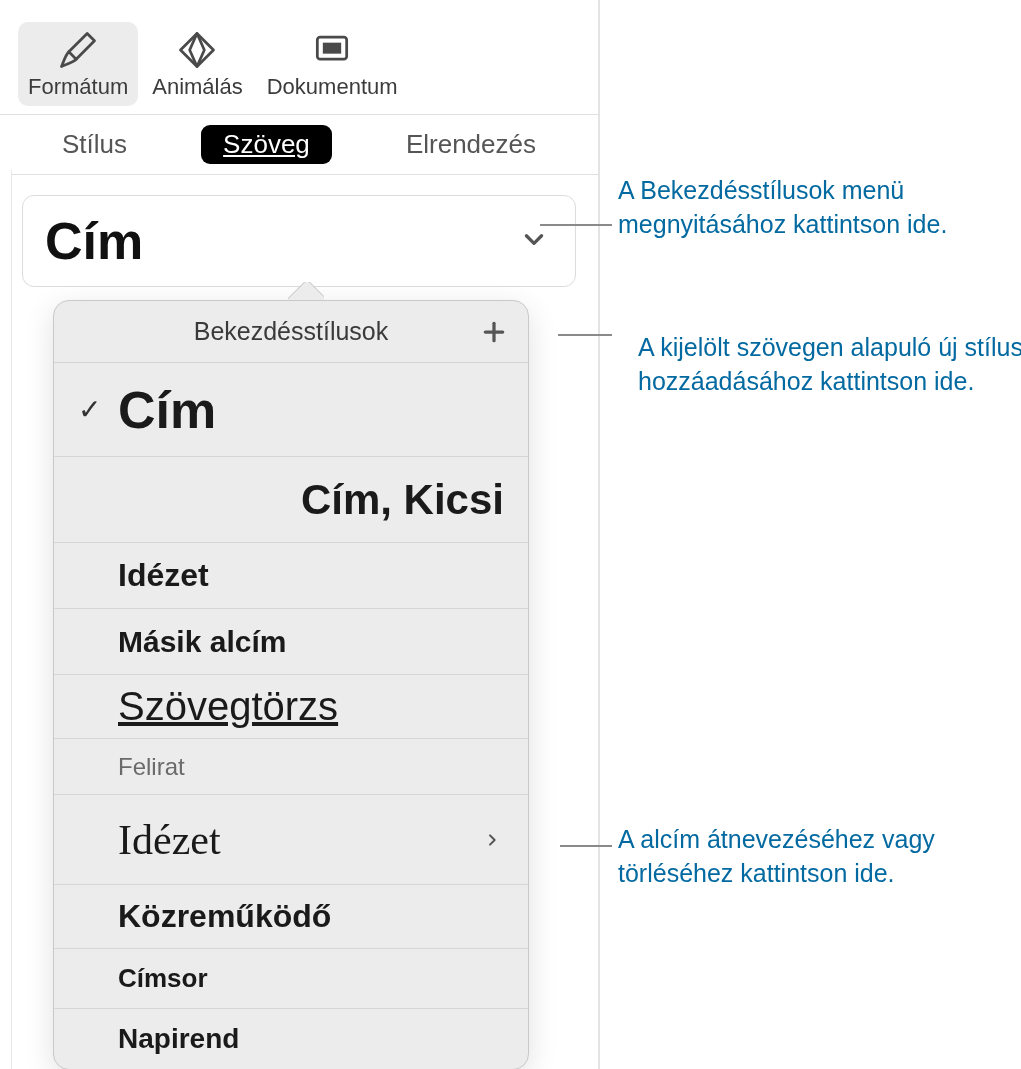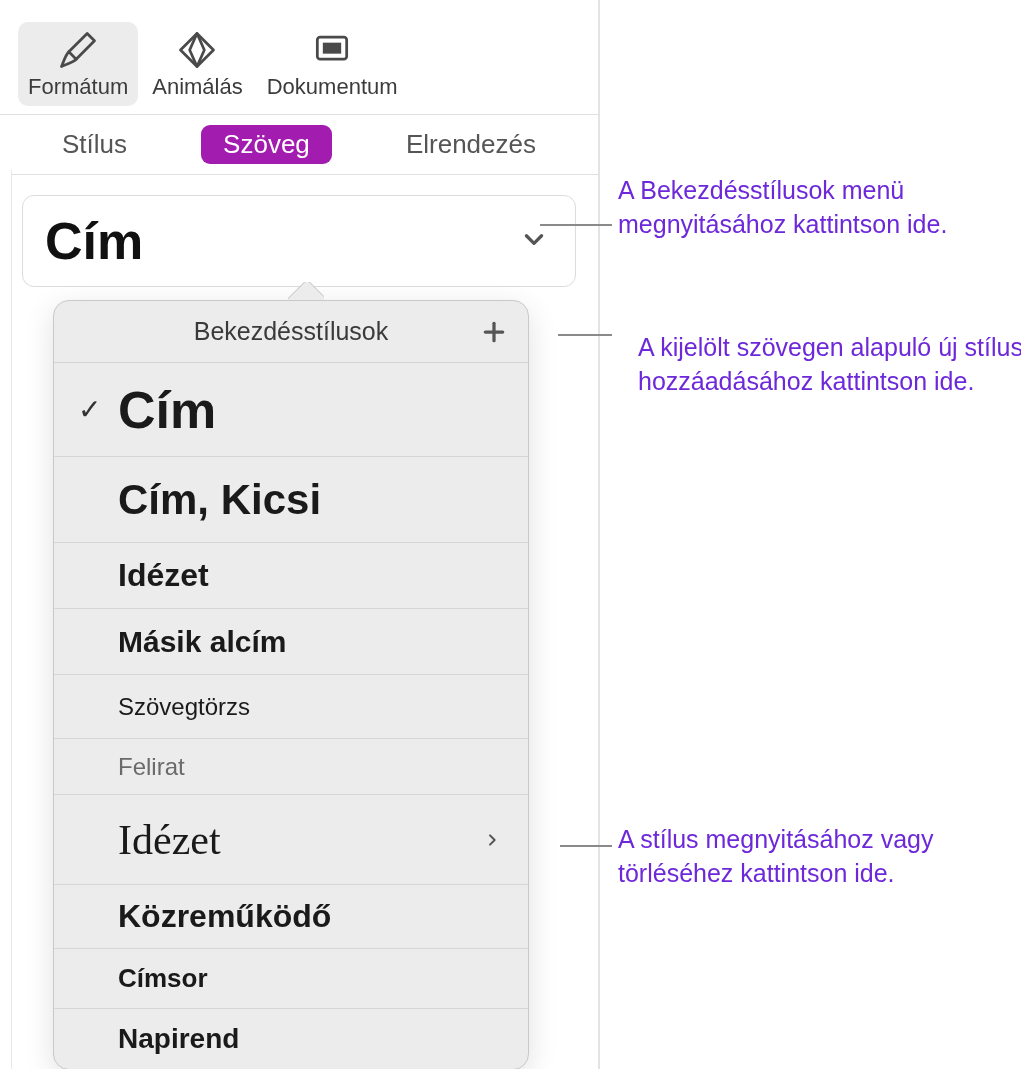--- a/index.html
+++ b/index.html
@@ -60,23 +60,24 @@
   }
   .tab {
     font-size: 26px;
     color: #555;
     padding: 4px 22px;
     border-radius: 9px;
     cursor: pointer;
     text-align: right;
   }
   .tab.active {
-    background: #a21caf;
+    background: #000000;
     color: #fff;
     font-weight: 500;
+    text-decoration: underline;
   }
   .style-select {
     margin: 20px 22px 0 22px;
     border: 1px solid #dcdcdc;
     border-radius: 12px;
     height: 92px;
     display: flex;
     align-items: center;
     justify-content: space-between;
     padding: 0 28px 0 22px;
@@ -167,44 +168,44 @@
   .style-chevron {
     width: 24px;
     color: #555;
     display: flex; align-items: center; justify-content: center;
   }
 
   
   .si-0 { height: 94px; }
   .si-0 .style-name { font-size: 52px; font-weight: 800; }
   .si-1 { height: 86px; }
-  .si-1 .style-name { font-size: 42px; font-weight: 800; }
+  .si-1 .style-name { font-size: 42px; font-weight: 800; text-align: right; }
   .si-2 { height: 66px; }
   .si-2 .style-name { font-size: 32px; font-weight: 700; }
   .si-3 { height: 66px; }
   .si-3 .style-name { font-size: 30px; font-weight: 700; }
   .si-4 { height: 64px; }
-  .si-4 .style-name { font-size: 24px; font-weight: 400; }
+  .si-4 .style-name { font-size: 40px; font-weight: 400; text-decoration: underline; }
   .si-5 { height: 56px; }
   .si-5 .style-name { font-size: 24px; font-weight: 400; color: #6a6a6a; }
   .si-6 { height: 90px; }
   .si-6 .style-name { font-size: 42px; font-weight: 400; font-family: Georgia, "Times New Roman", serif; }
   .si-7 { height: 64px; }
   .si-7 .style-name { font-size: 32px; font-weight: 700; }
   .si-8 { height: 60px; }
   .si-8 .style-name { font-size: 26px; font-weight: 700; }
   .si-9 { height: 60px; }
   .si-9 .style-name { font-size: 28px; font-weight: 700; }
 
   
   .callout {
     position: absolute;
     font-size: 25px;
     line-height: 1.35;
-    color: #6d28d9;
+    color: #0369a1;
     width: 400px;
   }
   .callout-line {
     position: absolute;
     background: #8a8a8a;
     height: 2px;
   }
   .callout-1 { left: 618px; top: 174px; }
   .line-1 { left: 540px; top: 224px; width: 72px; }
 
@@ -349,13 +350,13 @@
 
 </div>
 
 <div class="callout-line line-1"></div>
 <div class="callout callout-1">A Bekezdésstílusok menü megnyitásához kattintson ide.</div>
 
 <div class="callout-line line-2"></div>
 <div class="callout callout-2">A kijelölt szövegen alapuló új stílus hozzáadásához kattintson ide.</div>
 
 <div class="callout-line line-3"></div>
-<div class="callout callout-3">A stílus megnyitásához vagy törléséhez kattintson ide.</div>
+<div class="callout callout-3">A alcím átnevezéséhez vagy törléséhez kattintson ide.</div>
 
 </body></html>

